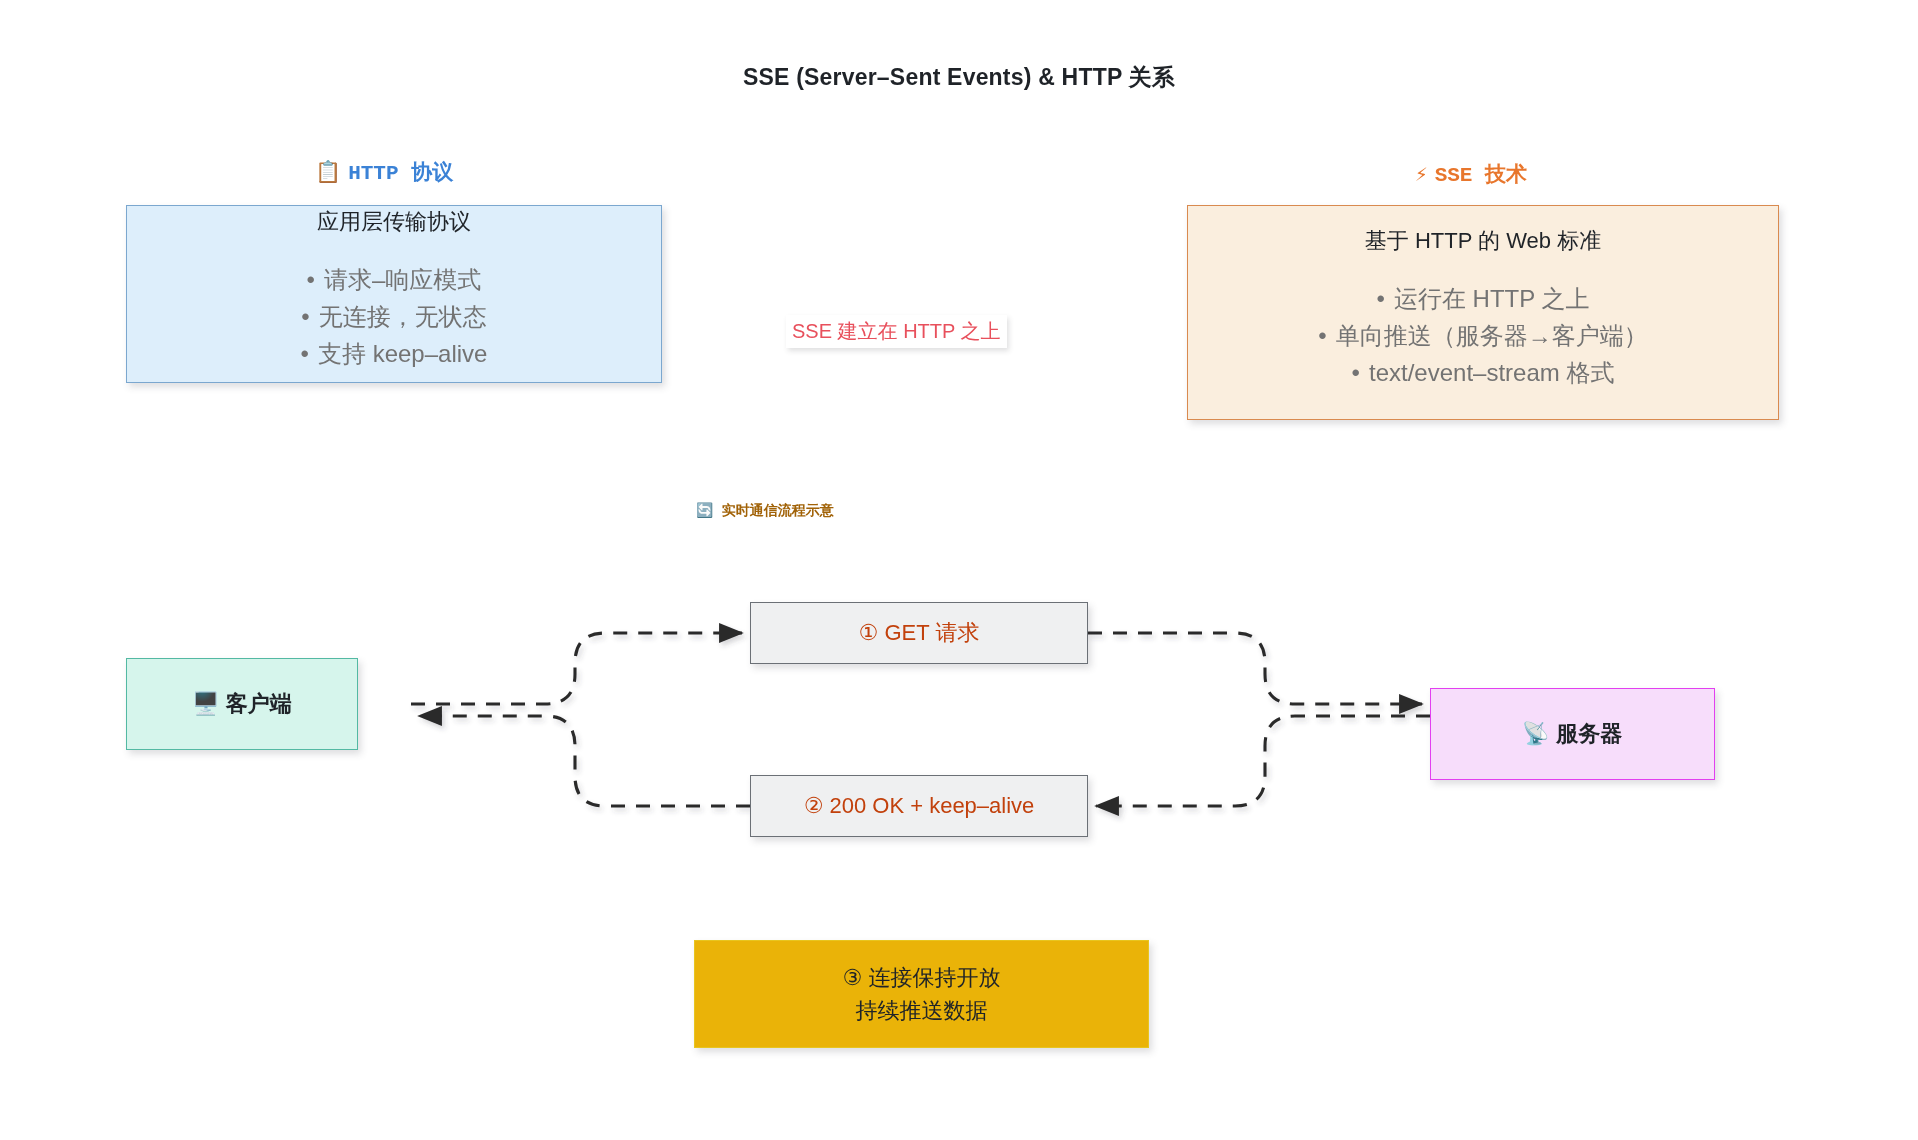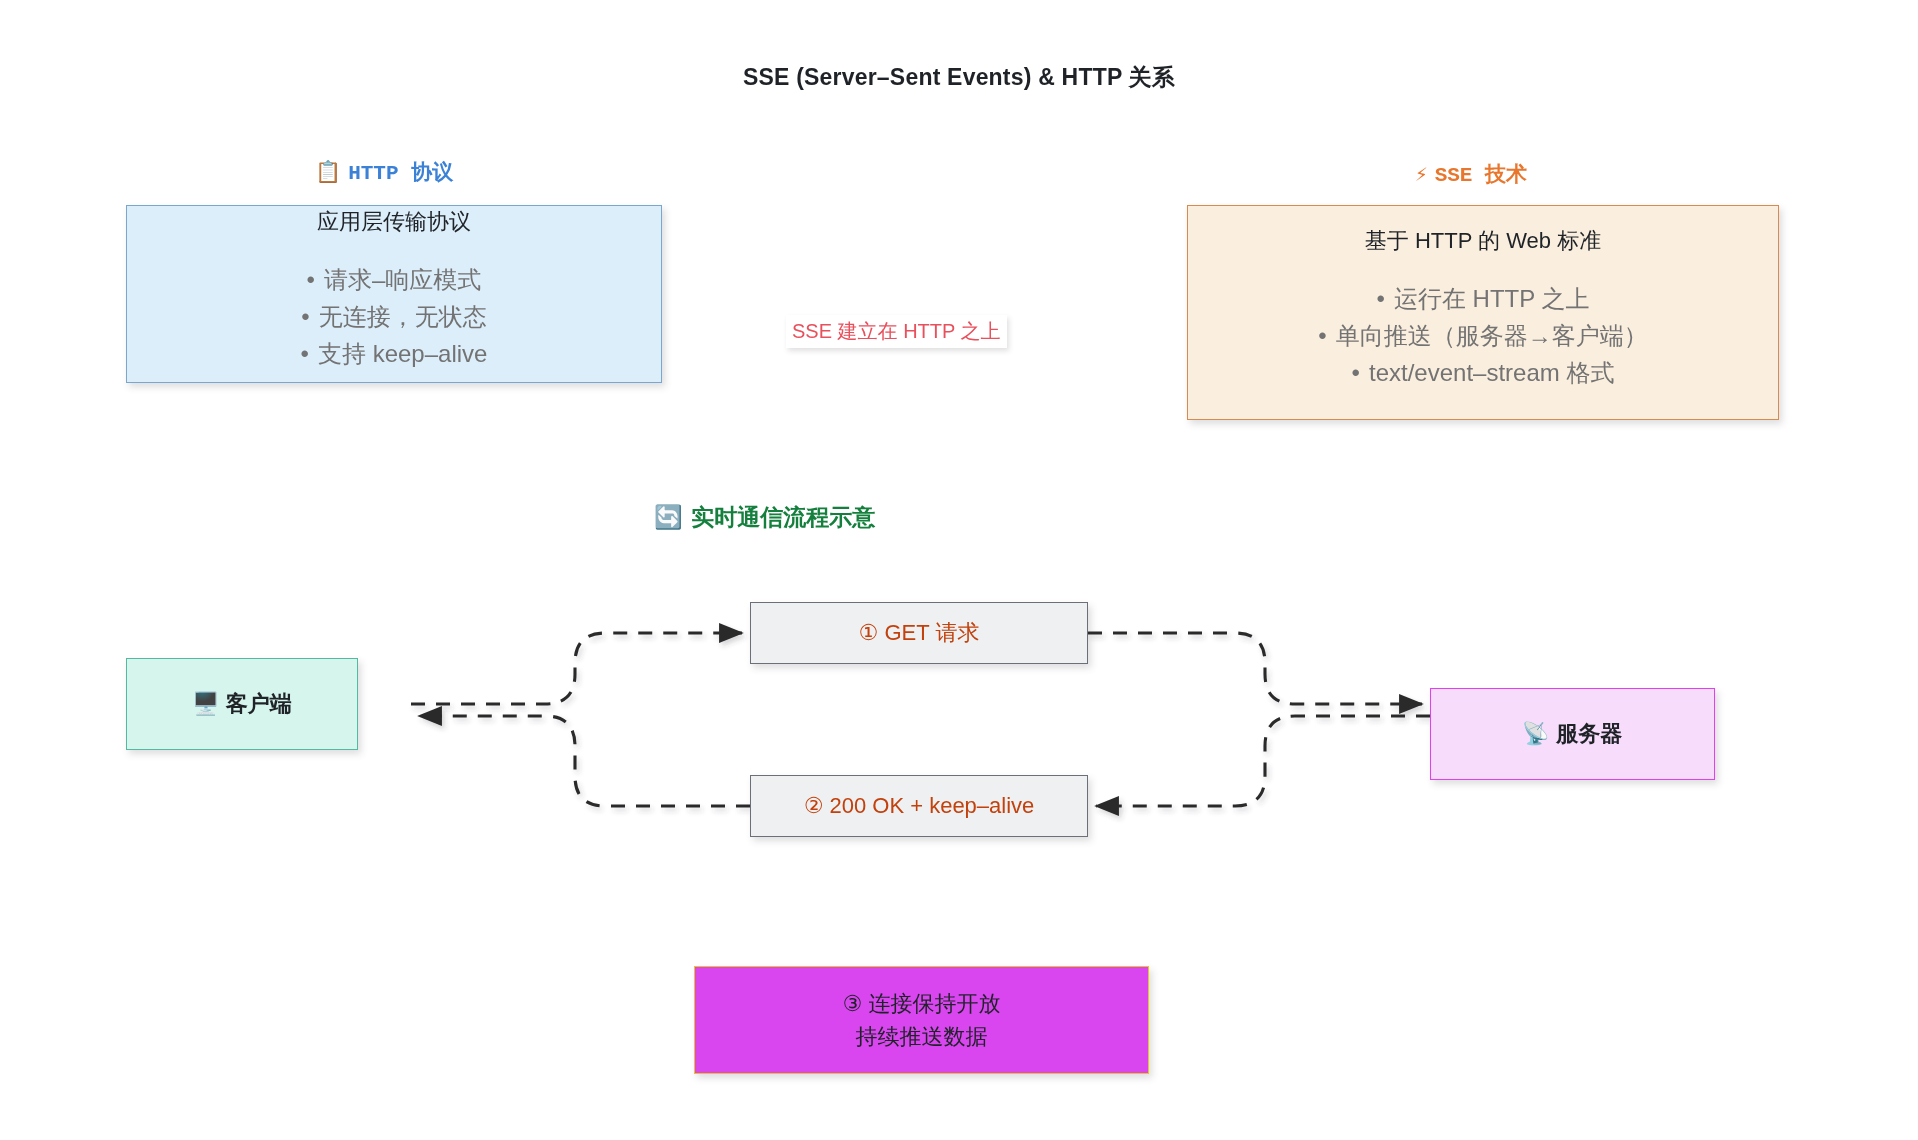--- a/index.html
+++ b/index.html
@@ -55,23 +55,23 @@
   .group-label .ico { margin-right: 7px; font-weight: normal; }
   .label-http { color: #3b82d6; }
   .label-sse  { color: #e8762c; }
 
   .section-heading {
     position: absolute;
     left: 0;
     top: 502px;
     width: 1530px;
     text-align: center;
-    font-size: 23px;
-    font-weight: bold;
-    color: #15803d;
+    font-size: 14px;
+    font-weight: bold;
+    color: #a16207;
   }
   .section-heading .ico { margin-right: 8px; font-weight: normal; }
 
   
   .node {
     position: absolute;
     box-sizing: border-box;
     display: flex;
     flex-direction: column;
     align-items: center;
@@ -132,23 +132,23 @@
   }
   .box-step {
     background: #eff0f1;
     border: 1.5px solid #6b7076;
     font-size: 22px;
     color: #c2410c;
   }
   .box-step1 { left: 750px; top: 602px; width: 338px; height: 62px; }
   .box-step2 { left: 750px; top: 775px; width: 338px; height: 62px; }
   .box-keepalive {
-    left: 694px; top: 966px;
+    left: 694px; top: 940px;
     width: 455px; height: 108px;
-    background: #d946ef;
+    background: #eab308;
     border: 1.5px solid #e8c51f;
     font-size: 22px;
     line-height: 1.5;
   }
   .node .ico { margin-right: 6px; }
   .node .line2 { display: block; }
 
   
   .edge-label {
     position: absolute;

